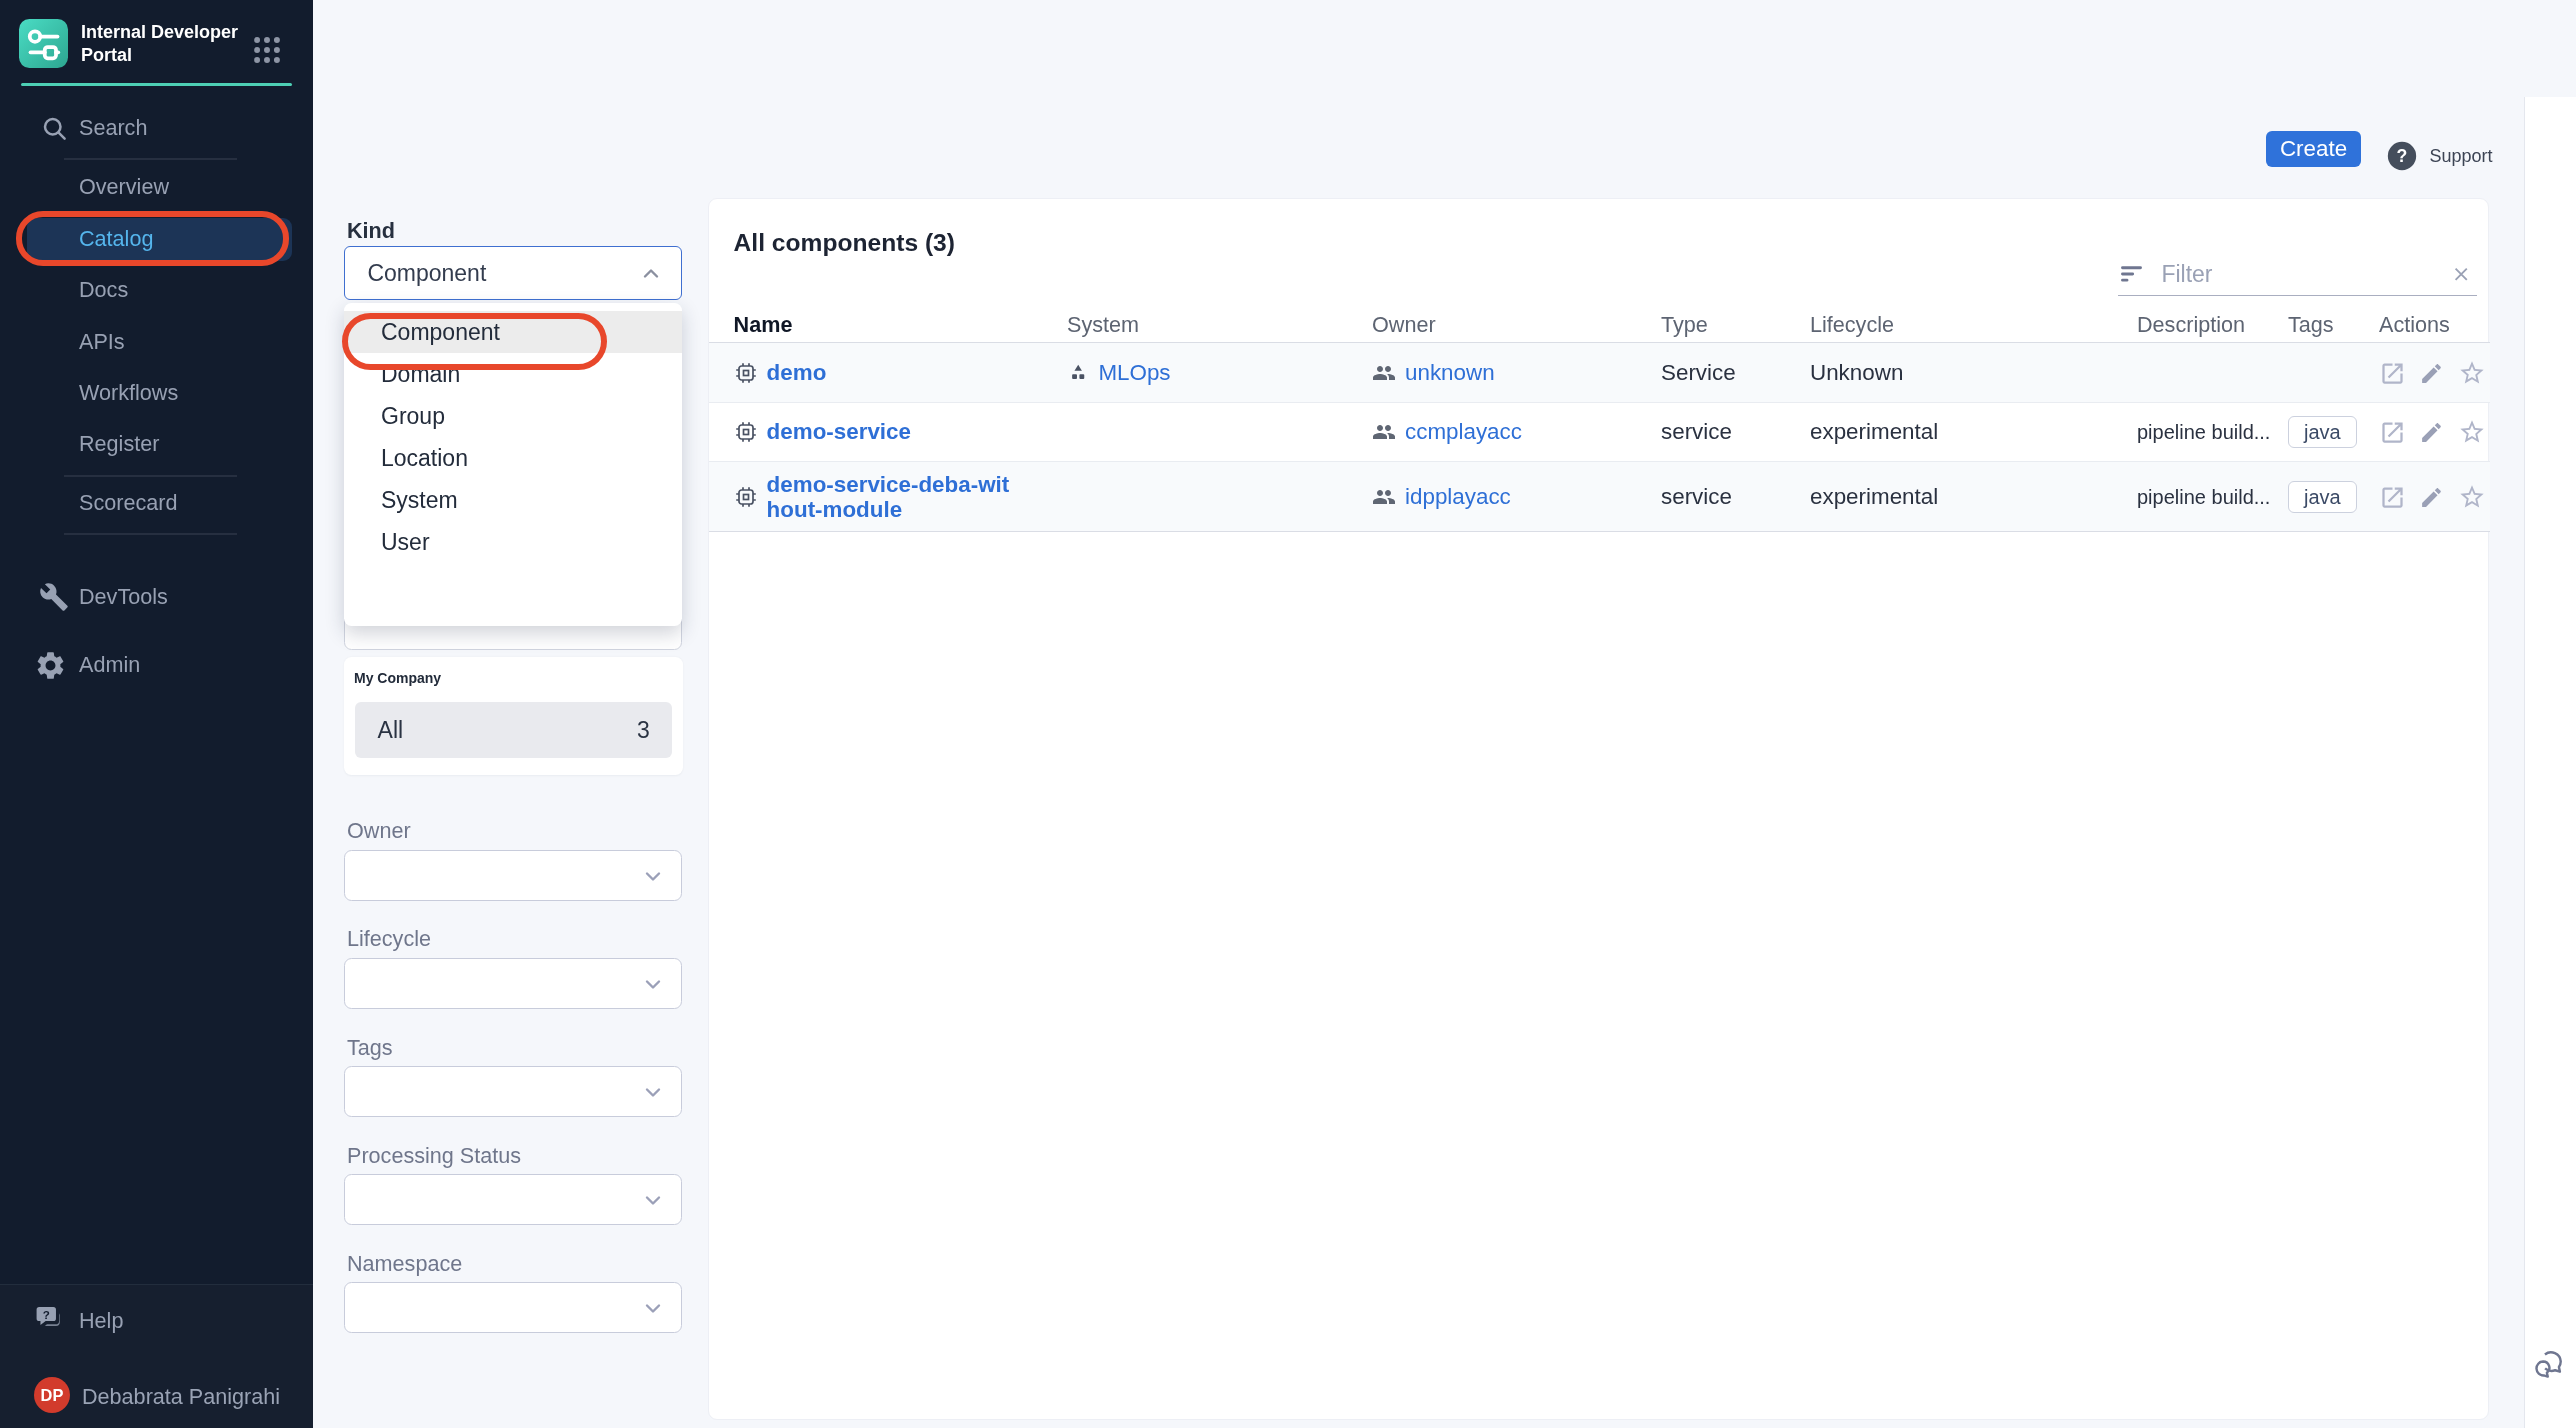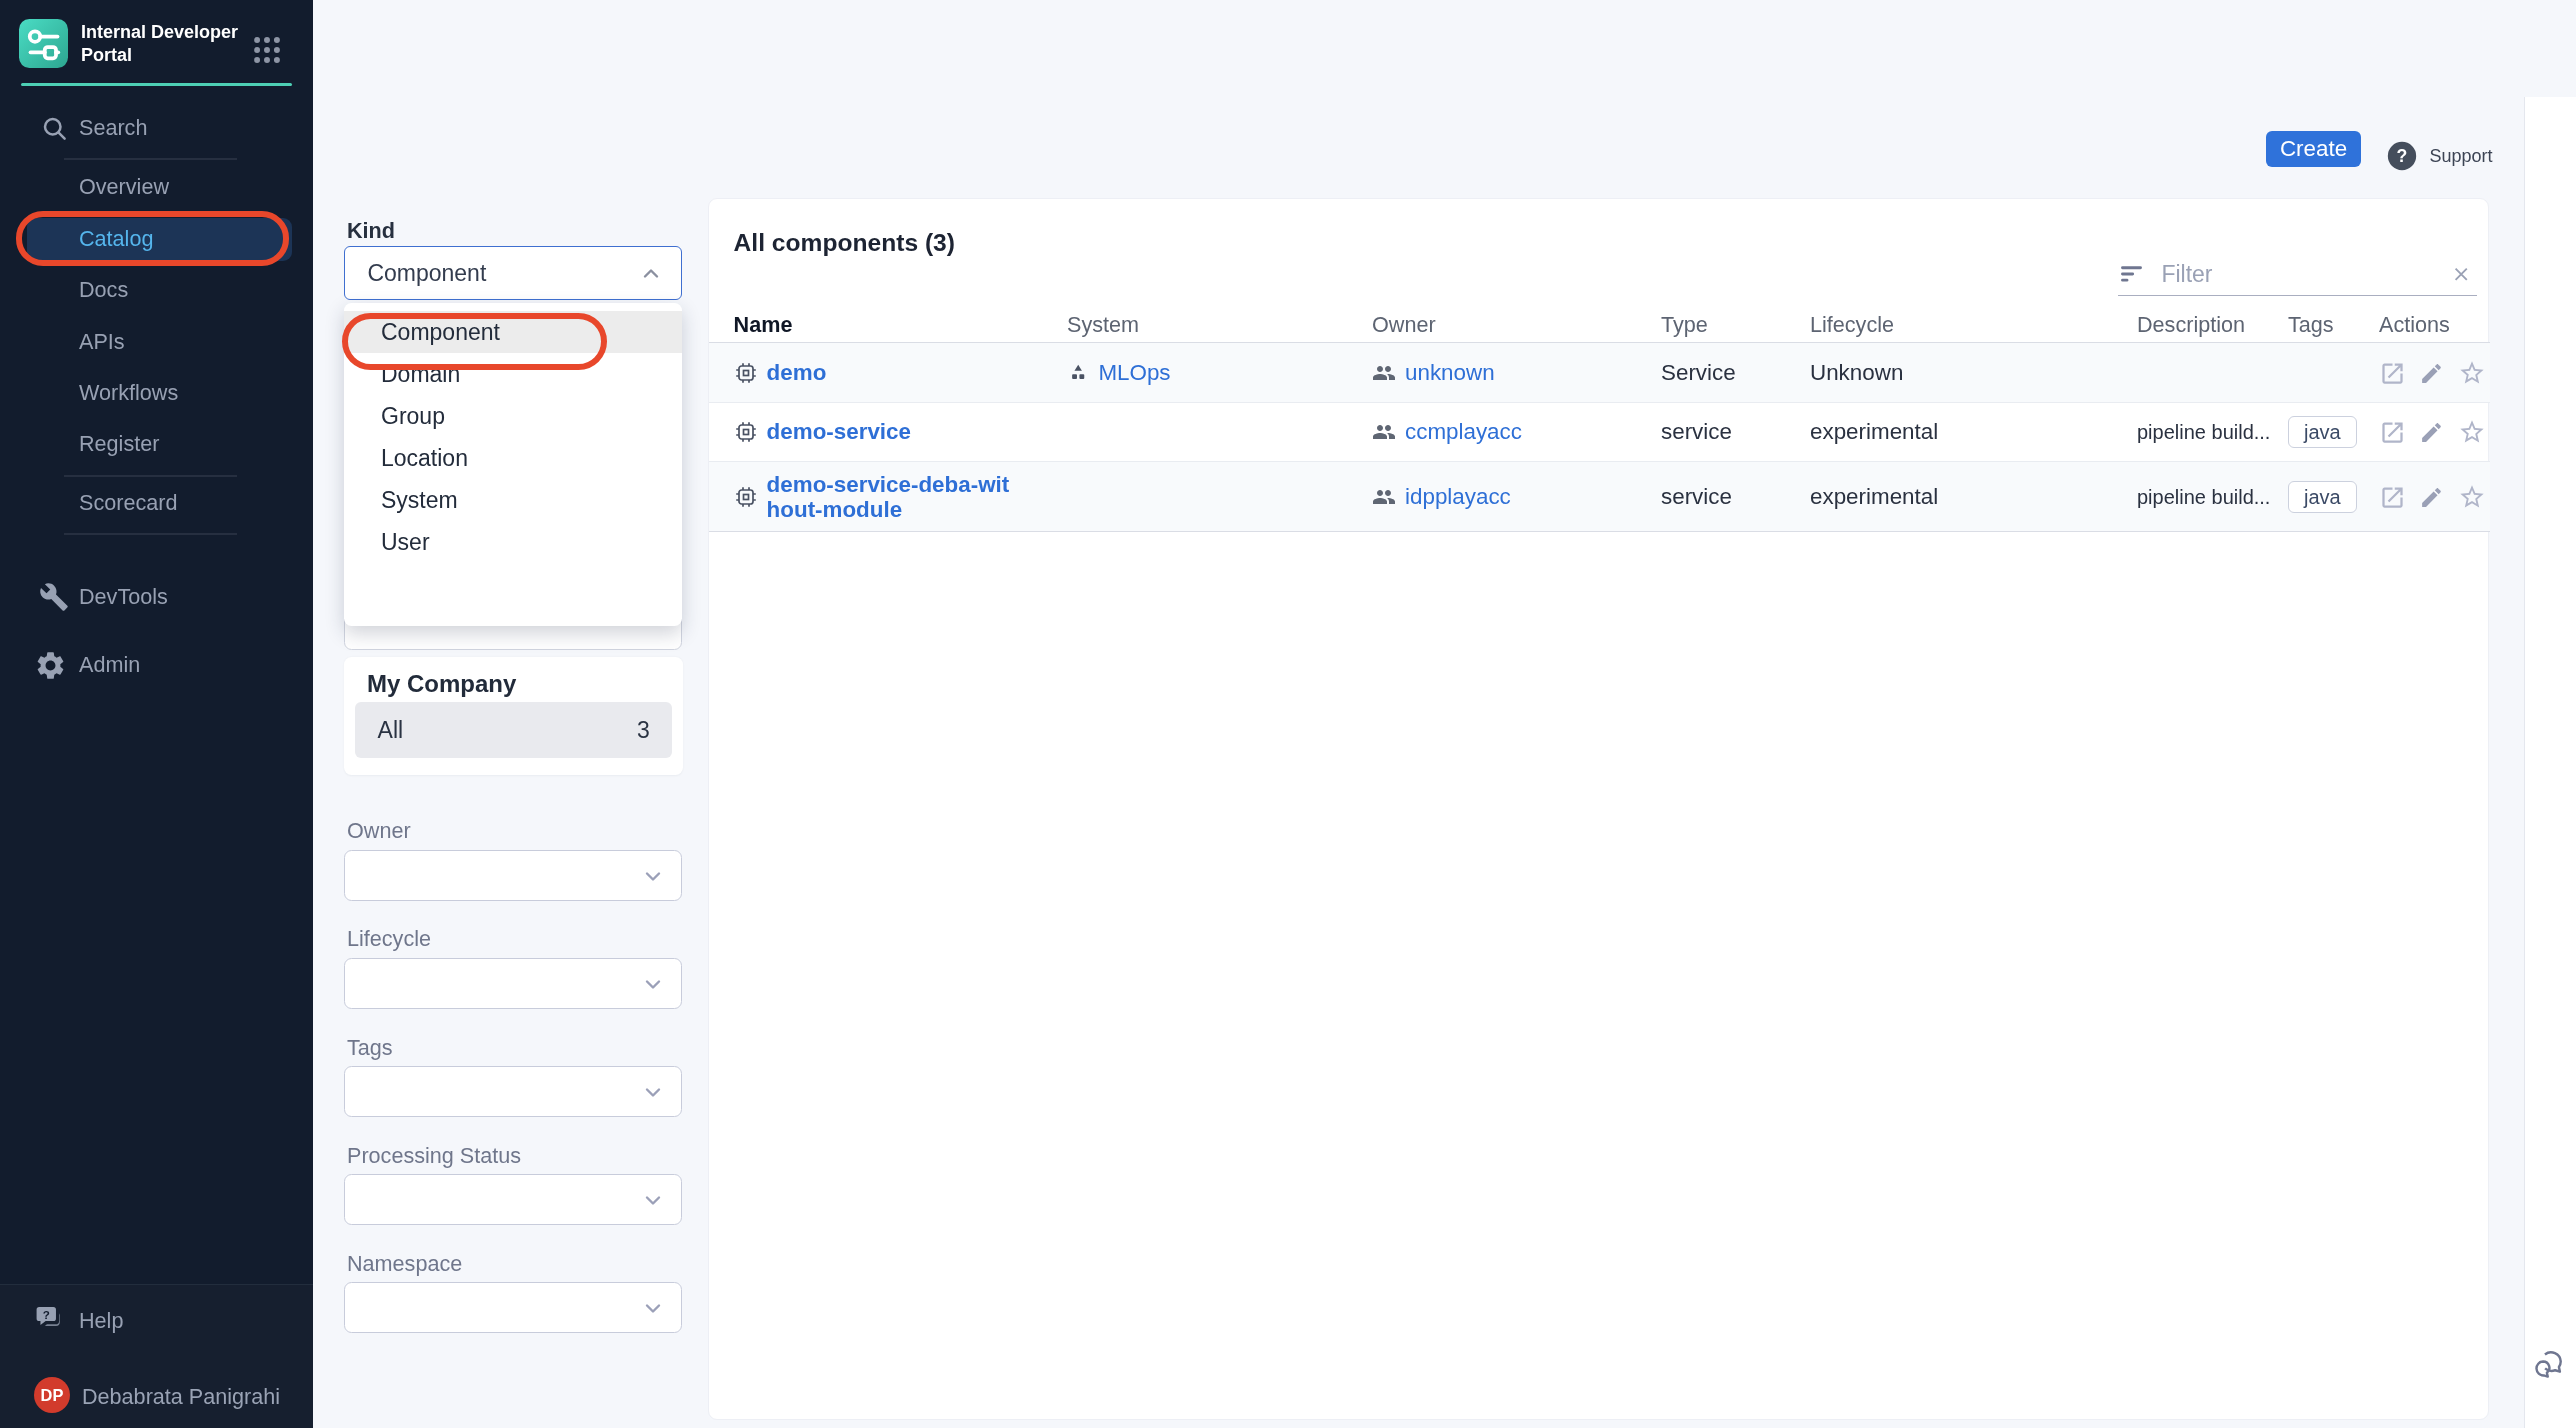--- a/index.html
+++ b/index.html
@@ -54,21 +54,21 @@
 
   .hidden-select { position:absolute; left:344px; top:593px; width:338px; height:57px; background:#fff; border:1.5px solid #D0D4DF; border-radius:7.5px; z-index:1; }
 
   .dropdown { position:absolute; left:344px; top:303px; width:338px; height:323px; background:#fff; border-radius:7.5px;
               box-shadow:0 7.5px 19.4px rgba(30,40,70,0.20); z-index:2; padding-top:8.2px; }
   .dd-item { height:42px; display:flex; align-items:center; padding-left:37px; font-size:23px; color:#232C3B; cursor:pointer; }
   .dd-item.sel { background:#ECECEC; }
   .ring-option { left:-2.2px; top:2.2px; width:265px; height:57px; border-radius:30px; position:absolute; }
 
   .my-card { position:absolute; left:344px; top:657px; width:339px; height:118px; background:#fff; border-radius:7.5px; box-shadow:0 0.7px 2.2px rgba(20,30,60,0.05); }
-  .my-card .mc-label { position:absolute; left:23px; top:12.7px; font-size:24px; font-weight:bold; color:#222B3A; }
+  .my-card .mc-label { position:absolute; left:10px; top:12.7px; font-size:14px; font-weight:bold; color:#222B3A; }
   .mc-row { position:absolute; left:11.2px; top:45px; width:317px; height:56px; background:#E9EAEE; border-radius:6px;
             display:flex; align-items:center; justify-content:space-between; padding:0 22.4px; cursor:pointer; }
   .mc-row .mc-all { font-size:23px; color:#2A3342; }
   .mc-row .mc-count { font-size:23px; color:#2A3342; }
 
   .empty-select { position:absolute; left:344px; width:338px; height:51px; background:#fff; border:1.5px solid #C8CCDB; border-radius:7.5px; cursor:pointer; }
   .empty-select .chev { position:absolute; right:16.4px; top:13.4px; }
 
   
   .card { position:absolute; left:708px; top:198px; width:1781px; height:1222px; background:#FFFFFF; border:0.7px solid #EDEFF5;

